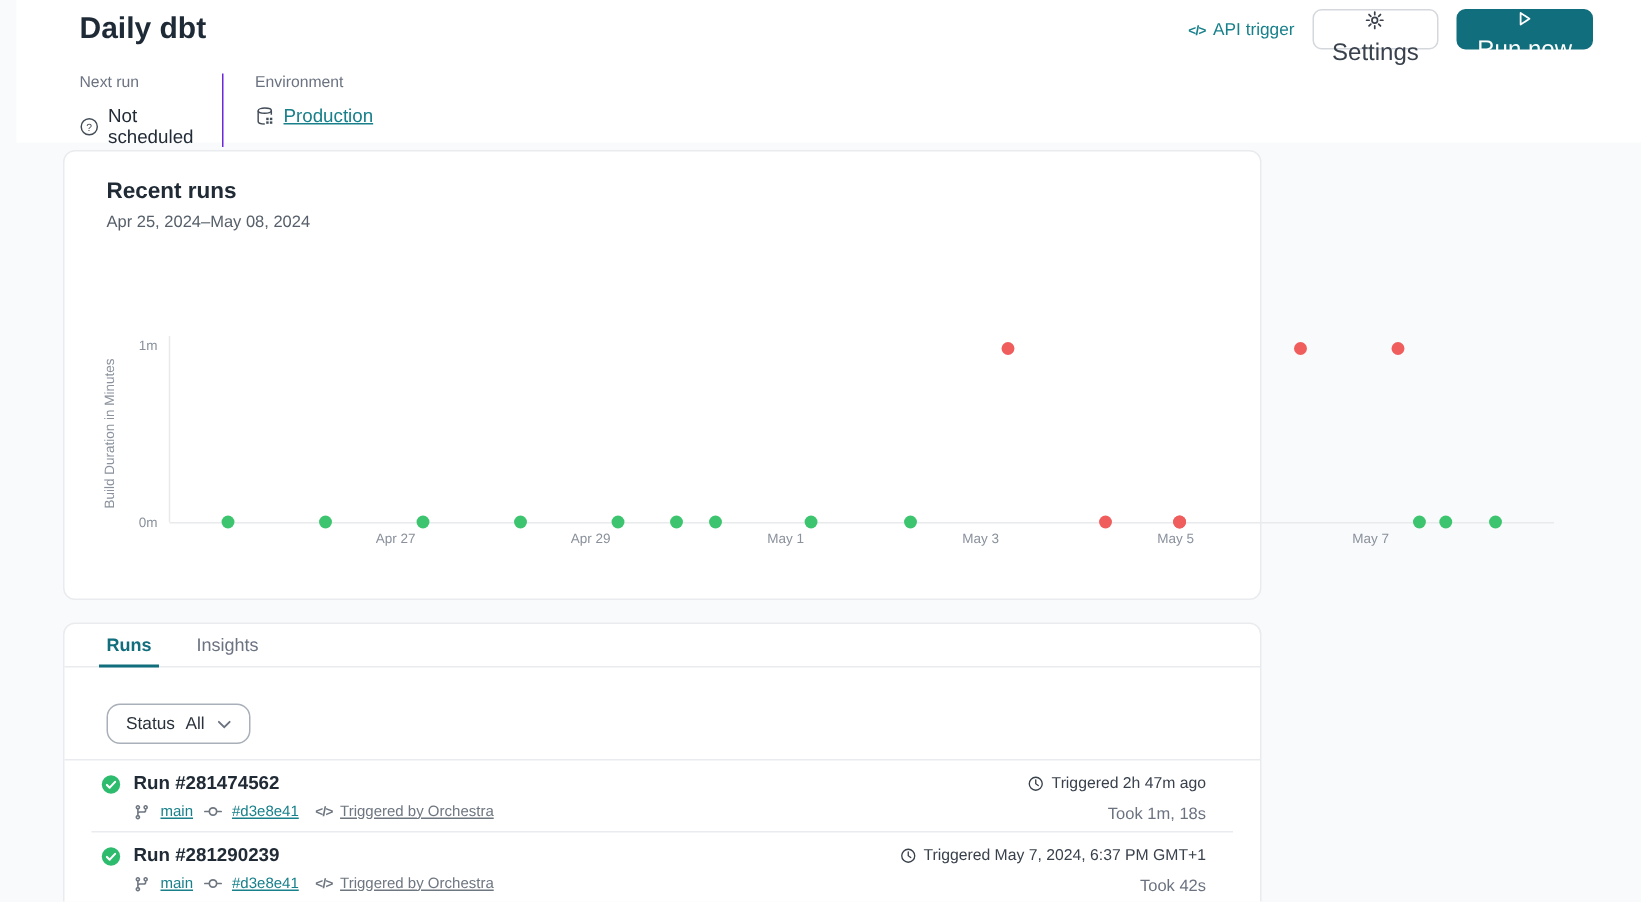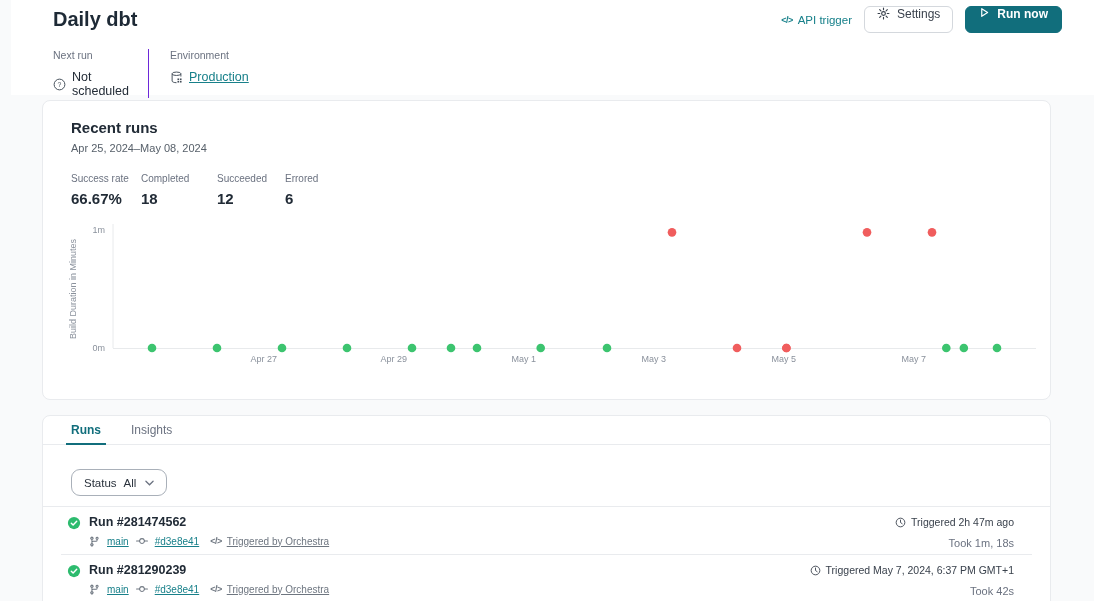--- a/index.html
+++ b/index.html
@@ -6,34 +6,34 @@
   html,body { width:1094px; height:601px; overflow:hidden; }
   body { font-family:"Liberation Sans", sans-serif; background:#f9fafb; position:relative; color:#212b36; }
 
   
   .header { position:absolute; top:0; left:11px; width:1094px; height:95px; background:#ffffff; }
   .title-row { display:flex; justify-content:space-between; align-items:center; padding:6px 43px 0 42px; }
   .page-title { font-size:20px; font-weight:700; color:#1e2a36; }
   .actions { display:flex; align-items:center; gap:12px; }
   .api-trigger { display:flex; align-items:center; gap:5px; color:#17808a; font-size:11.5px; cursor:pointer; }
   .code-glyph { font-size:9px; font-weight:700; letter-spacing:-0.5px; }
-  .btn { display:flex; align-items:flex-start; gap:7px; height:27px; border-radius:6px; font-size:12px; cursor:pointer; }
+  .btn { display:flex; align-items:center; gap:7px; height:27px; border-radius:6px; font-size:16px; cursor:pointer;flex-direction:column; }
   .btn-settings { background:#fff; border:1px solid #d4d8dd; color:#39414c; padding:0 12px; }
-  .btn-run { background:#116e7c; border:1px solid #116e7c; color:#fff; font-weight:700; padding:0 13px; }
+  .btn-run { background:#116e7c; border:1px solid #116e7c; color:#fff; font-weight:400; padding:0 13px; }
 
   .meta-row { display:flex; margin:16px 0 0 42px; }
   .meta-col { display:flex; flex-direction:column; }
   .meta-col-next { width:95px; }
   .meta-col-env { border-left:1px solid #6d28d9; padding-left:21px; }
   .meta-label { font-size:10.5px; color:#6b7280; }
   .meta-value { display:flex; align-items:center; gap:6px; margin-top:9px; font-size:12.5px; color:#222b36; }
   .link { color:#18808a; text-decoration:underline; cursor:pointer;text-align:center; }
 
   
-  .card { position:absolute; left:42px; width:1009px; background:#fff; border:1px solid #e9ebee; border-radius:8px; }
+  .card { position:absolute; left:42px; width:799px; background:#fff; border:1px solid #e9ebee; border-radius:8px; }
   .card-recent { top:100px; height:300px; }
   .card-runs { top:415px; height:200px; }
 
   .card-recent-inner { padding:18px 28px 0; }
   .recent-title { font-size:15px; font-weight:700; color:#212b36; }
   .date-range { font-size:11px; color:#57606a; margin-top:6px; }
   .stats { display:flex; margin-top:19px; }
   .stat:nth-child(1){ width:70px; } .stat:nth-child(2){ width:76px; } .stat:nth-child(3){ width:68px; }
   .stat-label { font-size:10px; color:#6b7280; }
   .stat-value { font-size:15px; font-weight:700; color:#212b36; margin-top:6px; }
@@ -130,38 +130,20 @@
         <span class="link">Production</span>
       </div>
     </div>
   </div>
 </div>
 
 <div class="card card-recent">
   <div class="card-recent-inner">
     <div class="recent-title">Recent runs</div>
     <div class="date-range">Apr 25, 2024–May 08, 2024</div>
-    <div class="stats">
-      <div class="stat">
-        <div class="stat-label">Success rate</div>
-        <div class="stat-value">66.67%</div>
-      </div>
-      <div class="stat">
-        <div class="stat-label">Completed</div>
-        <div class="stat-value">18</div>
-      </div>
-      <div class="stat">
-        <div class="stat-label">Succeeded</div>
-        <div class="stat-value">12</div>
-      </div>
-      <div class="stat">
-        <div class="stat-label">Errored</div>
-        <div class="stat-value">6</div>
-      </div>
-    </div>
   </div>
   <div class="chart-wrap">
     <svg id="runs-chart" width="1007" height="165" viewBox="0 0 1007 165">
         <line x1="70" y1="5" x2="70" y2="129" stroke="#e8eaec" stroke-width="1"></line>
         <line x1="70" y1="129.5" x2="993" y2="129.5" stroke="#e8eaec" stroke-width="1"></line>
         <text x="62" y="132" font-size="9" fill="#8a919c" text-anchor="end" font-family="Liberation Sans, sans-serif">0m</text>
         <text x="62" y="14" font-size="9" fill="#8a919c" text-anchor="end" font-family="Liberation Sans, sans-serif">1m</text>
         <text transform="translate(33 70) rotate(-90)" font-size="9" fill="#8a919c" text-anchor="middle" font-family="Liberation Sans, sans-serif">Build Duration in Minutes</text>
         <text x="220.79999999999998" y="143" font-size="9" fill="#8a919c" text-anchor="middle" font-family="Liberation Sans, sans-serif">Apr 27</text>
         <text x="350.8" y="143" font-size="9" fill="#8a919c" text-anchor="middle" font-family="Liberation Sans, sans-serif">Apr 29</text>

